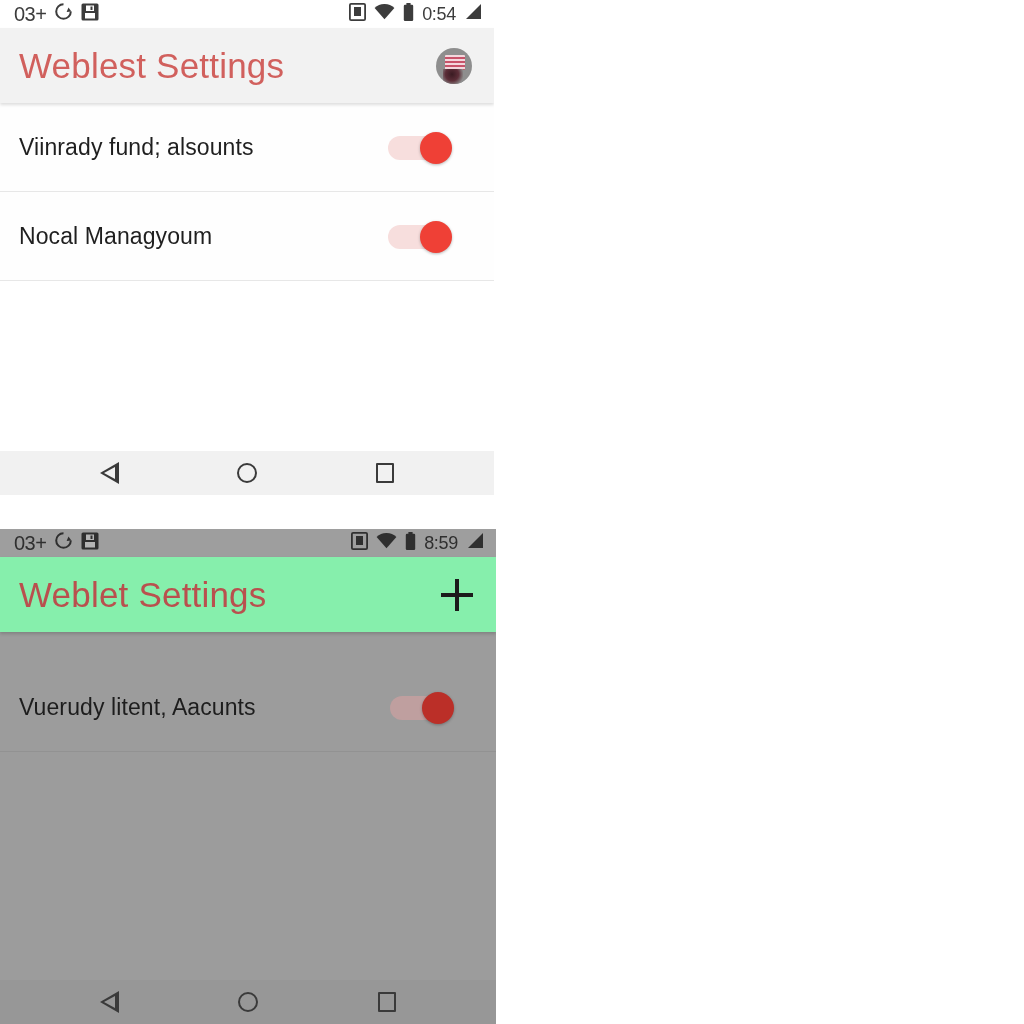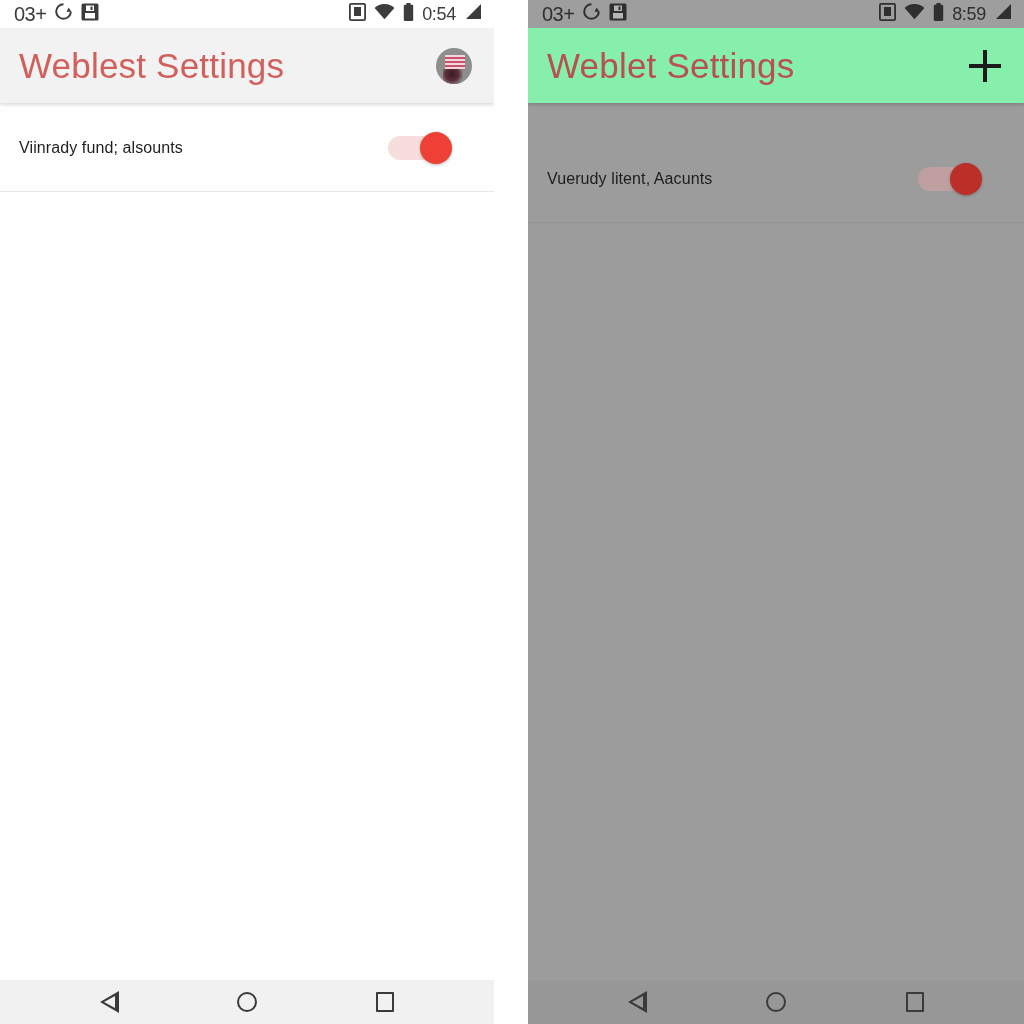--- a/index.html
+++ b/index.html
@@ -11,21 +11,21 @@
     overflow: hidden;
     font-family: "Liberation Sans", sans-serif;
   }
 
   #stage {
     position: relative;
     width: 1024px;
     height: 1024px;
     background: #ffffff;
     display: flex;
-    flex-direction: row;
+    flex-direction: column;
   }
 
   
   .panel {
     position: relative;
     height: 1024px;
     display: flex;
     flex-direction: column;
     overflow: hidden;
   }
@@ -181,21 +181,21 @@
   .row::after {
     content: "";
     position: absolute;
     left: 0; right: 0; bottom: 0;
     height: 1px;
     background: #e7e7e7;
   }
   .panel-right .row::after { background: #929292; }
 
   .row-label {
-    font-size: 16px;
+    font-size: 23px;
     color: #1f1f1f;
     letter-spacing: 0.1px;
     white-space: nowrap;
   }
   .panel-right .row-label { color: #1d1d1d; }
 
   .list-filler {
     flex: 1 1 auto;
     position: relative;
   }
@@ -348,20 +348,27 @@
     </div>
 
     <div class="list">
       <div class="row">
         <span class="row-label">Viinrady fund; alsounts</span>
         <span class="toggle">
           <span class="track"></span>
           <span class="thumb"></span>
         </span>
       </div>
+      <div class="row">
+        <span class="row-label">Nocal Managyoum</span>
+        <span class="toggle">
+          <span class="track"></span>
+          <span class="thumb"></span>
+        </span>
+      </div>
       <div class="list-filler bottom-pad"></div>
     </div>
 
     <div class="navbar">
       <div class="nav-btn">
         <span class="nav-back-inner"></span>
       </div>
       <div class="nav-btn">
         <span class="nav-home"></span>
       </div>

